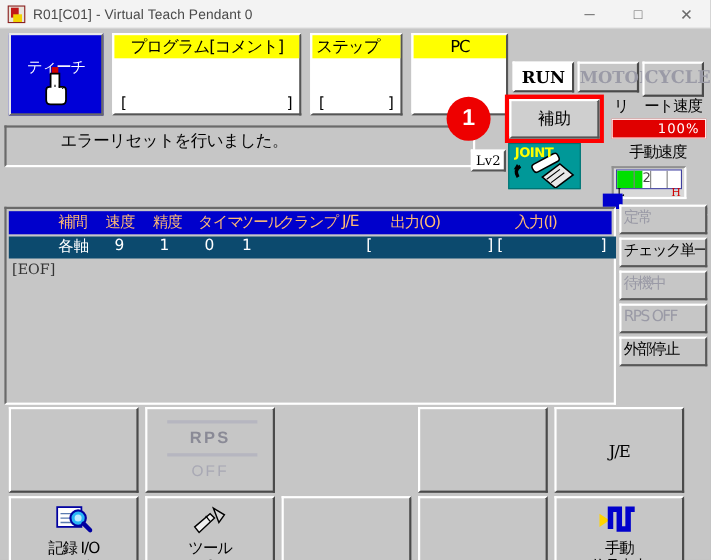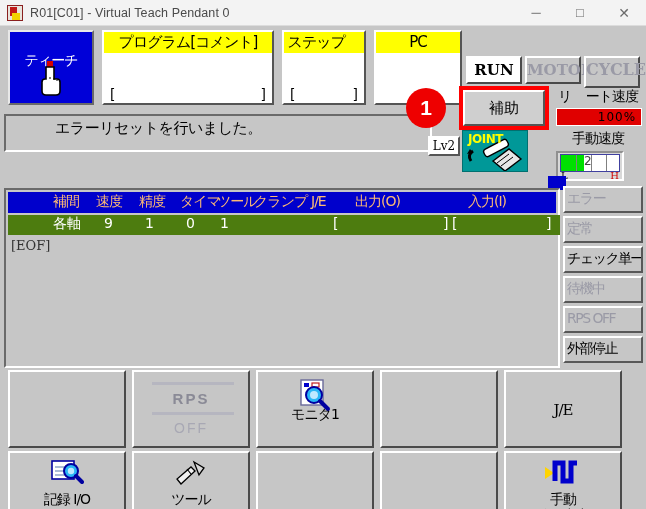--- a/index.html
+++ b/index.html
@@ -81,21 +81,21 @@
     background:#ee0000;color:#fff;font-size:21px;font-weight:bold;text-align:center;line-height:40px;
     font-family:"Liberation Sans",sans-serif;z-index:9;
   }
 
   
   .spd-lbl{position:absolute;font-size:14px;color:#000;letter-spacing:-1px;text-align:center;
     font-family:"DejaVu Sans",sans-serif;}
   #rep-lbl{left:551px;top:62px;width:94px;}
   #rep-bar{position:absolute;left:556px;top:82px;width:86px;height:18px;background:#e00000;
     box-sizing:border-box;border:1px solid #ffffff;}
-  #rep-bar span{display:block;text-align:center;font-size:12px;color:#000000;line-height:16px;letter-spacing:1px;
+  #rep-bar span{display:block;text-align:center;font-size:12px;color:#ffffff;line-height:16px;letter-spacing:1px;
     font-family:"DejaVu Sans",sans-serif;padding-left:36px;}
   #man-lbl{left:551px;top:104px;width:94px;}
   .gauge{position:absolute;left:556px;top:125px;width:68px;height:30px;background:#d8d8d8;
     box-sizing:border-box;border:2px solid;border-color:#909090 #ffffff #ffffff #909090;}
   .gauge-in{position:absolute;left:2px;top:1px;width:60px;height:18px;background:#ffffff;
     box-sizing:border-box;border:1px solid #4040a0;overflow:hidden;}
   .gauge-fill{position:absolute;left:0;top:0;height:100%;background:#00e000;}
   .gauge-tick{position:absolute;top:0;width:1px;height:100%;background:#808080;}
   .gauge-val{position:absolute;left:26px;top:0px;font-size:12px;color:#444;line-height:16px;
     font-family:"DejaVu Sans",sans-serif;}
@@ -119,21 +119,21 @@
     box-sizing:border-box;border:1px solid #007070;overflow:hidden;}
   .joint .jt{position:absolute;left:5px;top:1px;color:#ffff00;font-size:12px;font-weight:bold;
     font-family:"DejaVu Sans",sans-serif;letter-spacing:-.5px;}
 
   
   .tblwrap{position:absolute;left:4px;top:162px;width:556px;height:180px;background:#c6c6c6;
     box-sizing:border-box;border:2px solid;border-color:#6a6a6a #ffffff #ffffff #6a6a6a;}
   .thead{position:absolute;left:2px;top:2px;width:548px;height:21px;background:#0000cc;}
   .thead span{position:absolute;color:#fdba74;font-size:14px;top:1px;letter-spacing:-1px;
     font-family:"DejaVu Sans",sans-serif;white-space:nowrap;}
-  .trow{position:absolute;left:2px;top:25px;width:552px;height:20px;background:#4d7c0f;text-decoration:underline;}
+  .trow{position:absolute;left:2px;top:25px;width:552px;height:20px;background:#0c4a6e;text-decoration:underline;}
   .trow span{position:absolute;color:#ffffff;font-size:14px;top:0px;white-space:nowrap;
     font-family:"DejaVu Sans",sans-serif;}
   .tbody{position:absolute;left:2px;top:46px;width:548px;height:128px;background:#c6c6c6;}
   .eof{position:absolute;left:3px;top:2px;font-size:13px;color:#333;
     font-family:"DejaVu Serif","Liberation Serif",serif;}
 
   
   .statlist{position:absolute;left:563px;top:160px;width:80px;height:182px;}
   .statbtn{
     width:80px;height:27px;margin-bottom:3px;box-sizing:border-box;background:#c6c6c6;
@@ -289,50 +289,38 @@
         <span style="left:435px">]</span>
         <span style="left:444px">[</span>
         <span style="left:538px">]</span>
       </div>
       <div class="tbody">
         <div class="eof">[EOF]</div>
       </div>
     </div>
 
     <div class="statlist" id="statlist">
-        <div class="statbtn off">エラー</div>
         <div class="statbtn off">定常</div>
         <div class="statbtn on">チェック単一</div>
         <div class="statbtn off">待機中</div>
         <div class="statbtn off">RPS OFF</div>
         <div class="statbtn on">外部停止</div>
       </div>
 
     <div class="grid">
 
       <div class="cell" style="left:0px;top:0px"></div>
 
       <div class="cell dis" style="left:124px;top:0px">
         <div class="rps-line" style="top:10px"></div>
         <div class="rps-txt">RPS</div>
         <div class="rps-line" style="top:40px"></div>
         <div class="rps-off">OFF</div>
       </div>
 
-      <div class="cell" style="left:248px;top:0px">
-        <svg class="ico" width="34" height="34" viewBox="0 0 34 34">
-          <rect x="3" y="2" width="22" height="25" fill="#ffffff" stroke="#6a6a9a" stroke-width="1.4"></rect>
-          <rect x="6" y="5" width="5" height="4" fill="#0000cc"></rect>
-          <rect x="14" y="5" width="7" height="4" fill="none" stroke="#c02020" stroke-width="1.2"></rect>
-          <circle cx="16" cy="17" r="8" fill="#29b6f6" stroke="#0000a0" stroke-width="2"></circle>
-          <circle cx="16" cy="17" r="4" fill="#bde8ff"></circle>
-          <path d="M22 23 l8 8" stroke="#0000a0" stroke-width="4" stroke-linecap="round"></path>
-        </svg>
-        <div class="cap mid">モニタ1</div>
-      </div>
 
       <div class="cell" style="left:372px;top:0px"></div>
 
       <div class="cell" style="left:496px;top:0px">
         <div class="cap ser">J/E</div>
       </div>
 
       <div class="cell" style="left:0px;top:81px">
         <svg class="ico" width="34" height="30" viewBox="0 0 34 30">
           <rect x="2" y="2" width="22" height="18" fill="#ffffff" stroke="#0000a0" stroke-width="1.6"></rect>

